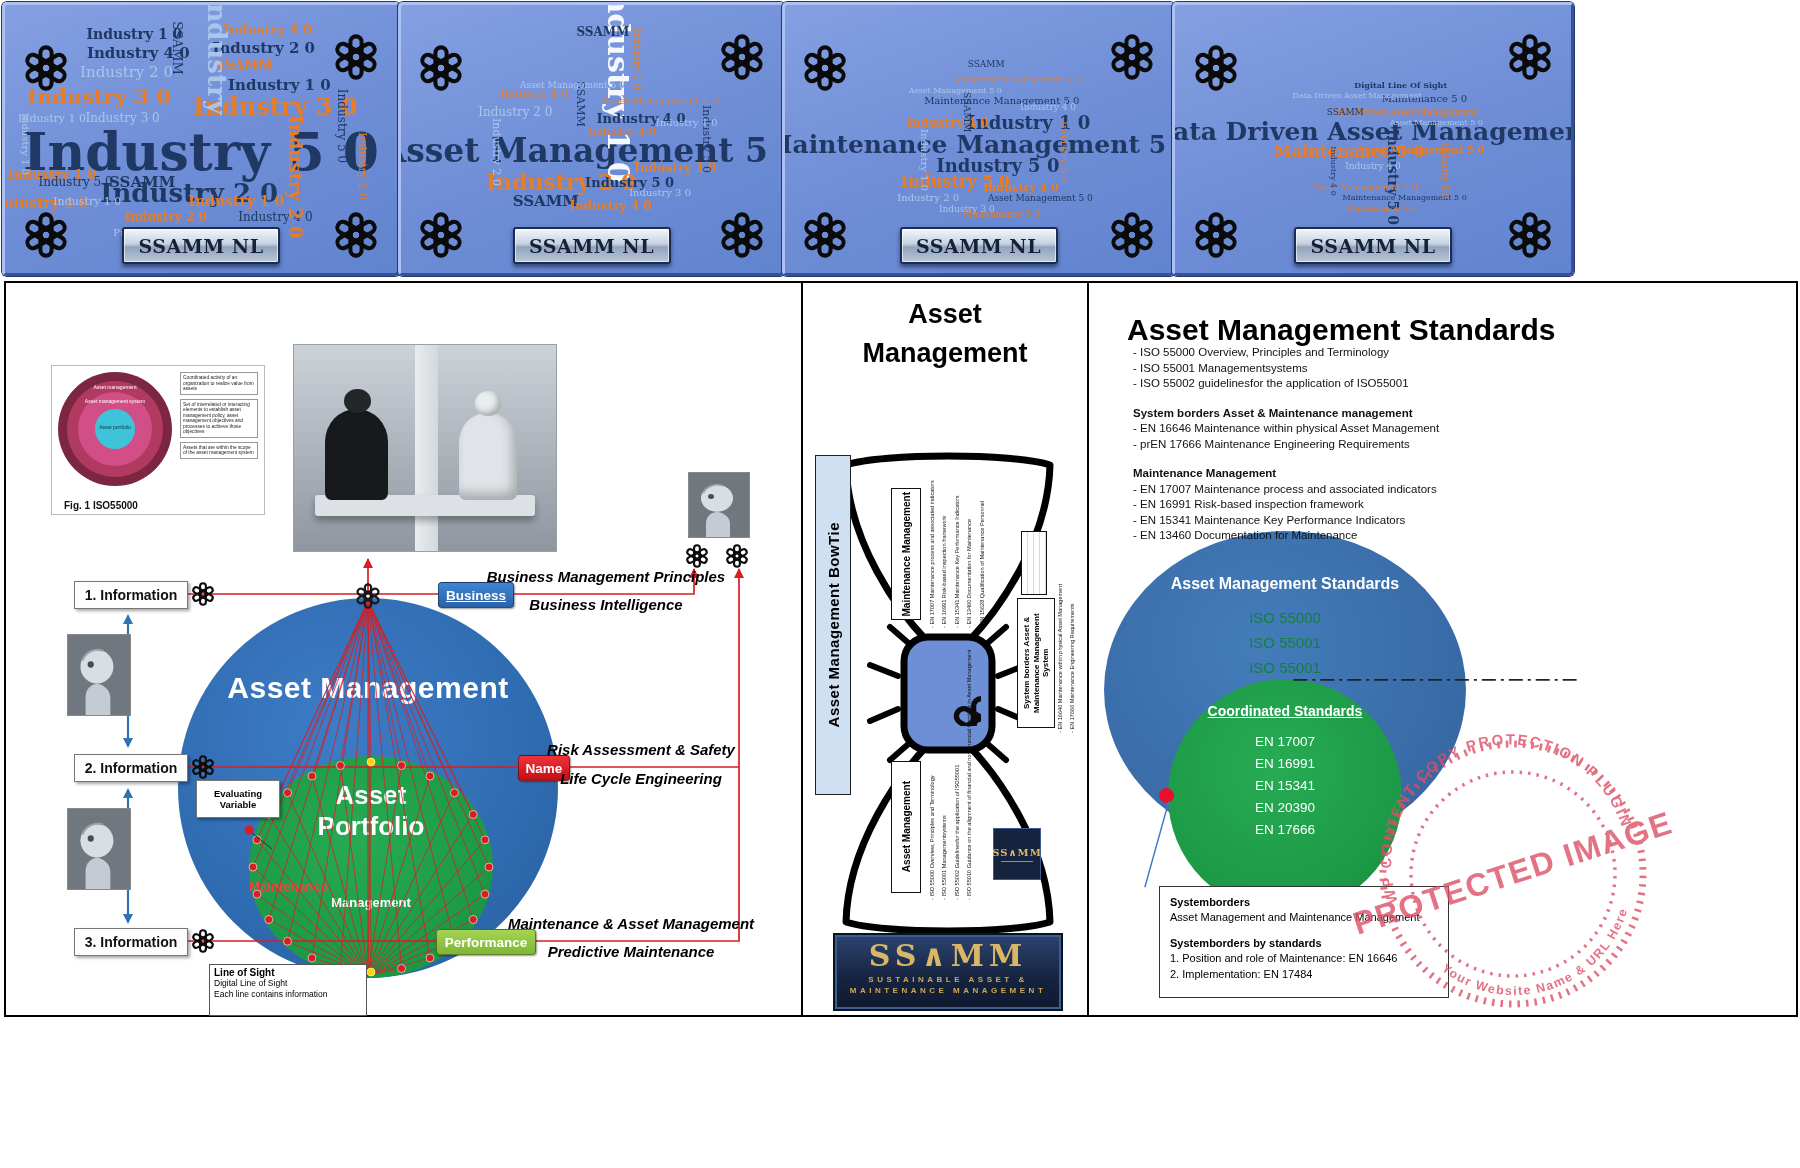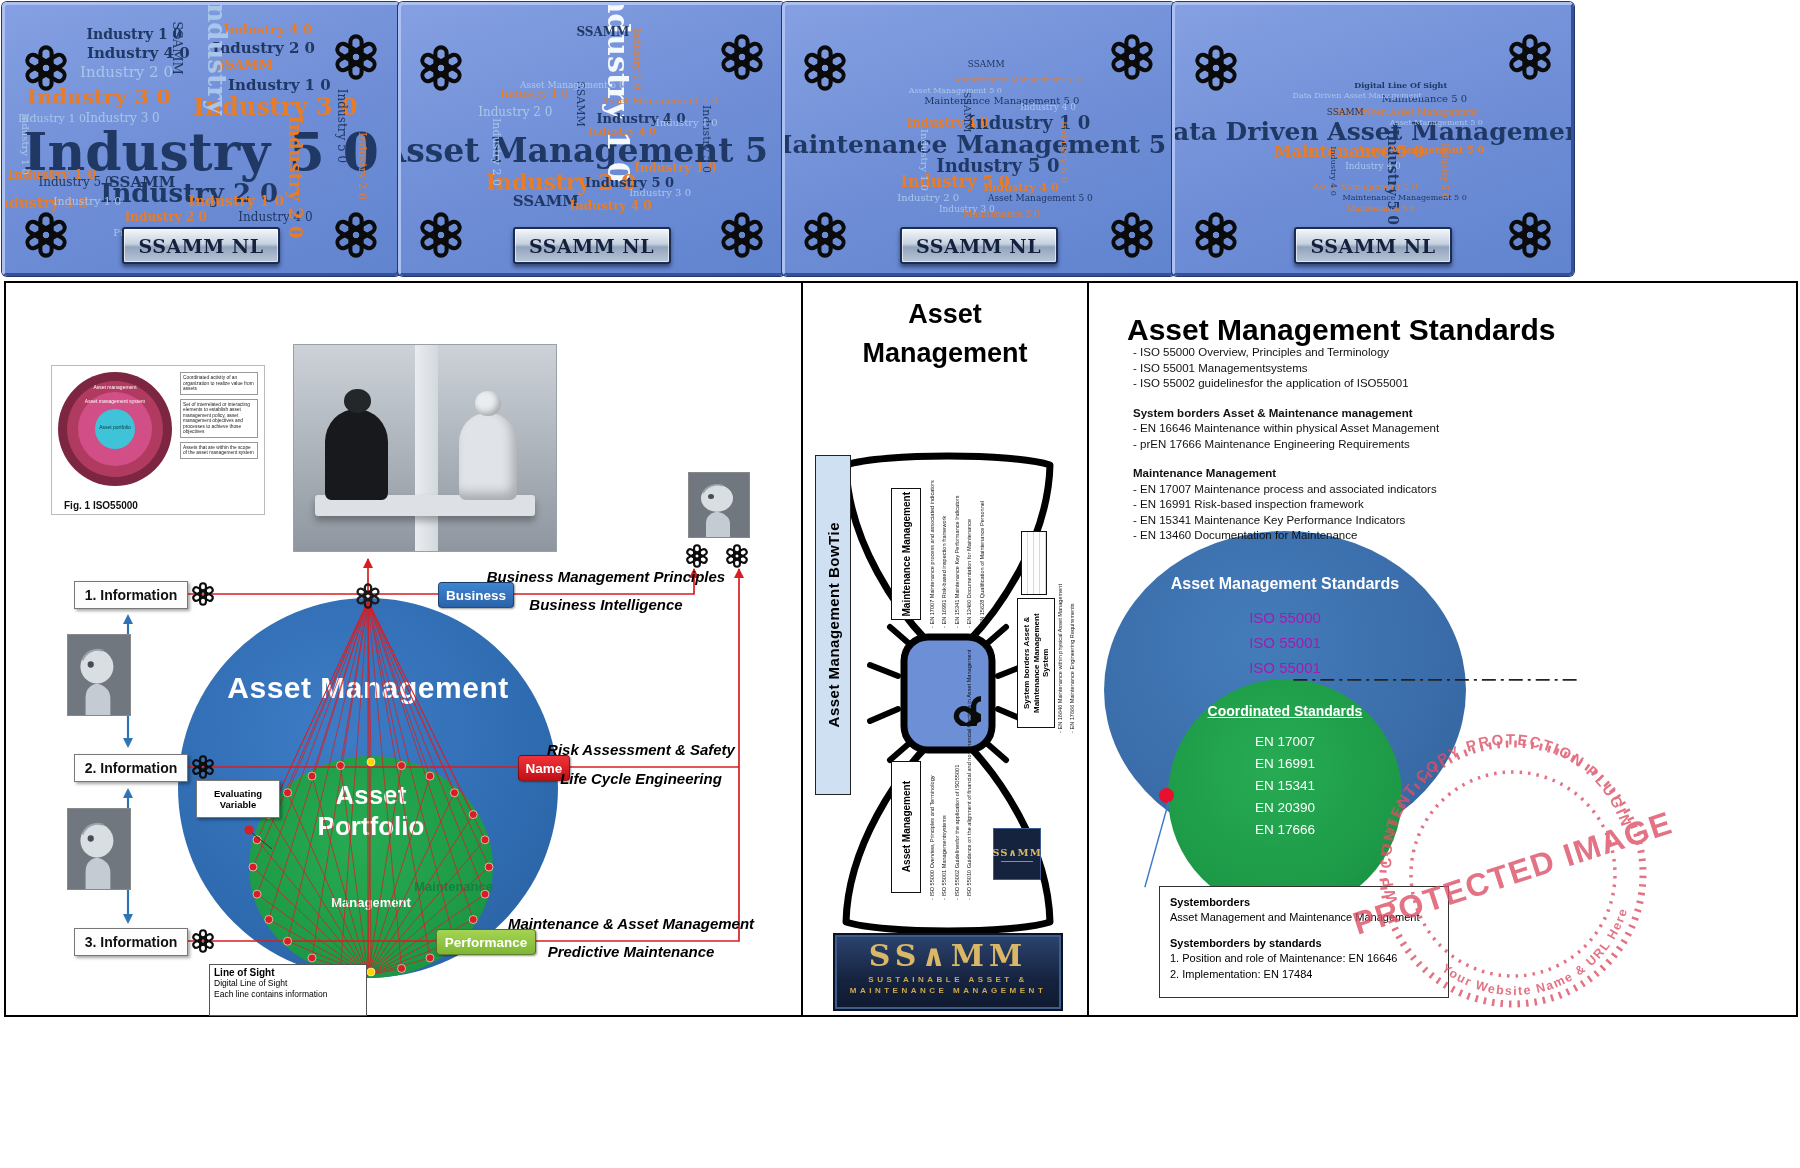--- a/index.html
+++ b/index.html
@@ -64,28 +64,28 @@
   .moa1{left:678px;top:260px;width:26px;height:26px;position:absolute;z-index:6;color:#0d0d0d;}
   .moa2{left:718px;top:260px;width:26px;height:26px;position:absolute;z-index:6;color:#0d0d0d;}
 
   .am-circle{position:absolute;left:172px;top:315px;width:380px;height:380px;border-radius:50%;z-index:1;
     background:radial-gradient(circle at 42% 36%,#3d7cc6 0%,#2f6bb0 60%,#285e9d 100%);}
   .am-label{position:absolute;left:172px;top:388px;width:380px;text-align:center;font:bold 30px "Liberation Sans",sans-serif;color:#fff;letter-spacing:.5px;z-index:3;}
   .ap-ellipse{position:absolute;left:243px;top:473px;width:244px;height:222px;border-radius:50%;z-index:2;
     background:radial-gradient(circle at 45% 38%,#27ab53 0%,#1d9a47 65%,#15883d 100%);}
   .ap-l1{position:absolute;left:243px;top:497px;width:244px;text-align:center;font:bold 26px "Liberation Sans",sans-serif;color:#fff;z-index:3;}
   .ap-l2{position:absolute;left:243px;top:528px;width:244px;text-align:center;font:bold 26px "Liberation Sans",sans-serif;color:#fff;z-index:3;}
-  .ap-s1{position:absolute;left:243px;top:596px;width:244px;text-align:right;font:bold 13px "Liberation Sans",sans-serif;color:#15803d;z-index:3;}
+  .ap-s1{position:absolute;left:243px;top:596px;width:244px;text-align:left;font:bold 13px "Liberation Sans",sans-serif;color:#ef4444;z-index:3;}
   .ap-s2{position:absolute;left:243px;top:612px;width:244px;text-align:center;font:bold 13px "Liberation Sans",sans-serif;color:#fff;z-index:3;}
 
   #pp-svg{position:absolute;inset:0;z-index:4;pointer-events:none;}
 
   .badge{position:absolute;height:24px;border-radius:4px;border:1px solid rgba(0,0,0,.4);display:flex;align-items:center;justify-content:center;
     font:bold 13.5px "Liberation Sans",sans-serif;color:#fff;z-index:6;box-shadow:1px 1px 2px rgba(0,0,0,.4);}
-  .bdg-business{left:432px;top:299px;width:74px;background:linear-gradient(180deg,#3f85d2,#2a62a8);}
+  .bdg-business{left:432px;top:299px;width:74px;background:linear-gradient(180deg,#3f85d2,#2a62a8);text-decoration:underline;}
   .bdg-risk{left:512px;top:472px;width:50px;background:linear-gradient(180deg,#f0333b,#c40e16);}
   .bdg-perf{left:430px;top:646px;width:98px;background:linear-gradient(180deg,#a4d451,#7fb636);}
 
   .principle{position:absolute;z-index:6;font:bold italic 15px "Liberation Sans",sans-serif;color:#000;text-align:center;}
   .pr1a{left:480px;top:285px;width:240px;} .pr1b{left:480px;top:313px;width:240px;}
   .pr2a{left:520px;top:458px;width:230px;} .pr2b{left:520px;top:487px;width:230px;font-style:italic;}
   .pr3a{left:495px;top:632px;width:260px;} .pr3b{left:495px;top:660px;width:260px;}
 
   .eval-box{position:absolute;left:190px;top:497px;width:82px;height:36px;background:#fff;border:1px solid #777;box-shadow:2px 2px 3px rgba(0,0,0,.35);
     display:flex;align-items:center;justify-content:center;text-align:center;font:bold 9.5px "Liberation Sans",sans-serif;z-index:6;}
@@ -127,21 +127,21 @@
   
   .st-title{position:absolute;left:38px;top:10px;font:bold 30px "Liberation Sans",sans-serif;color:#000;z-index:6;}
   .std-list{position:absolute;left:44px;top:62px;width:420px;z-index:6;color:#111;}
   .std-line{font:11.5px "Liberation Sans",sans-serif;line-height:1.35;}
   .std-bold{font:bold 11.5px "Liberation Sans",sans-serif;line-height:1.35;}
   .std-gap{height:14px;}
   .blue-circle{position:absolute;left:15px;top:248px;width:362px;height:318px;border-radius:50%;z-index:1;
     background:radial-gradient(circle at 42% 36%,#447cba 0%,#3a6daa 60%,#32619b 100%);}
   .bc-title{position:absolute;left:15px;top:292px;width:362px;text-align:center;font:bold 16px "Liberation Sans",sans-serif;color:#fff;z-index:2;}
   .bc-items{position:absolute;left:15px;top:318px;width:362px;text-align:center;z-index:2;}
-  .bc-items div{font:15px "Liberation Sans",sans-serif;color:#a21caf;margin-top:8px;}
+  .bc-items div{font:15px "Liberation Sans",sans-serif;color:#15803d;margin-top:8px;}
   .green-circle{position:absolute;left:79px;top:396px;width:234px;height:234px;border-radius:50%;z-index:2;
     background:radial-gradient(circle at 45% 38%,#27ab53 0%,#1d9a47 65%,#15883d 100%);}
   .gc-title{position:absolute;left:79px;top:420px;width:234px;text-align:center;font:bold 14px "Liberation Sans",sans-serif;
     color:#fff;text-decoration:underline;z-index:3;}
   .gc-items{position:absolute;left:79px;top:444px;width:234px;text-align:center;z-index:3;}
   .gc-items div{font:13.5px "Liberation Sans",sans-serif;color:#fff;margin-top:7px;}
   .red-dot{position:absolute;left:70px;top:505px;width:15px;height:15px;border-radius:50%;background:#e8112d;z-index:4;}
   #std-svg{position:absolute;inset:0;z-index:5;pointer-events:none;}
   .sb-box{position:absolute;left:70px;top:603px;width:290px;height:112px;background:#fff;border:1.5px solid #333;z-index:6;padding:8px 10px;box-sizing:border-box;}
   .sb-bold{font:bold 11px "Liberation Sans",sans-serif;line-height:1.4;}

